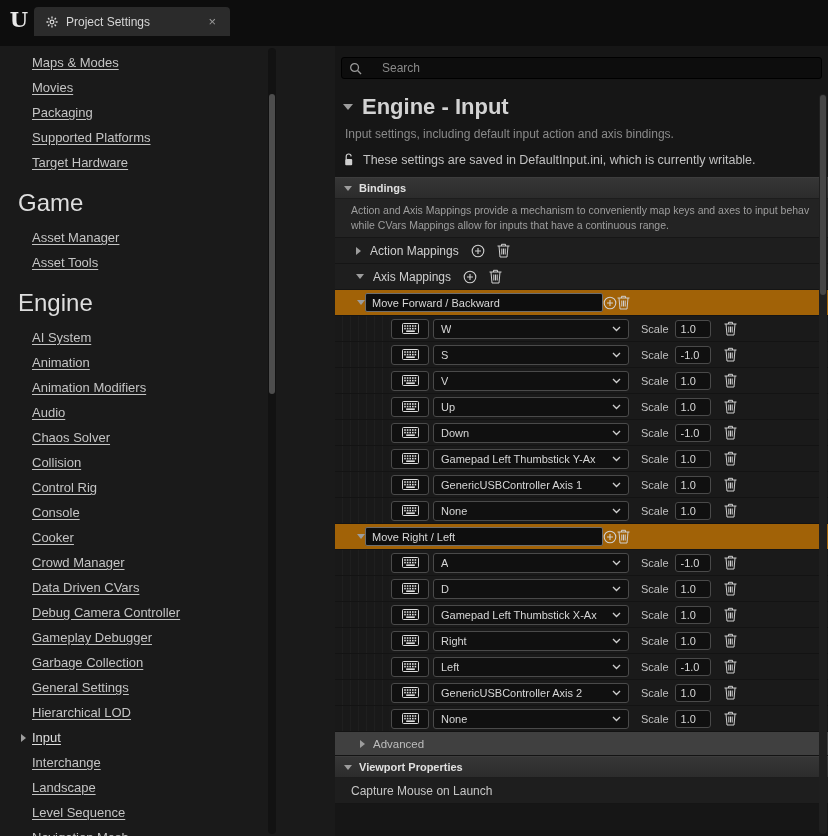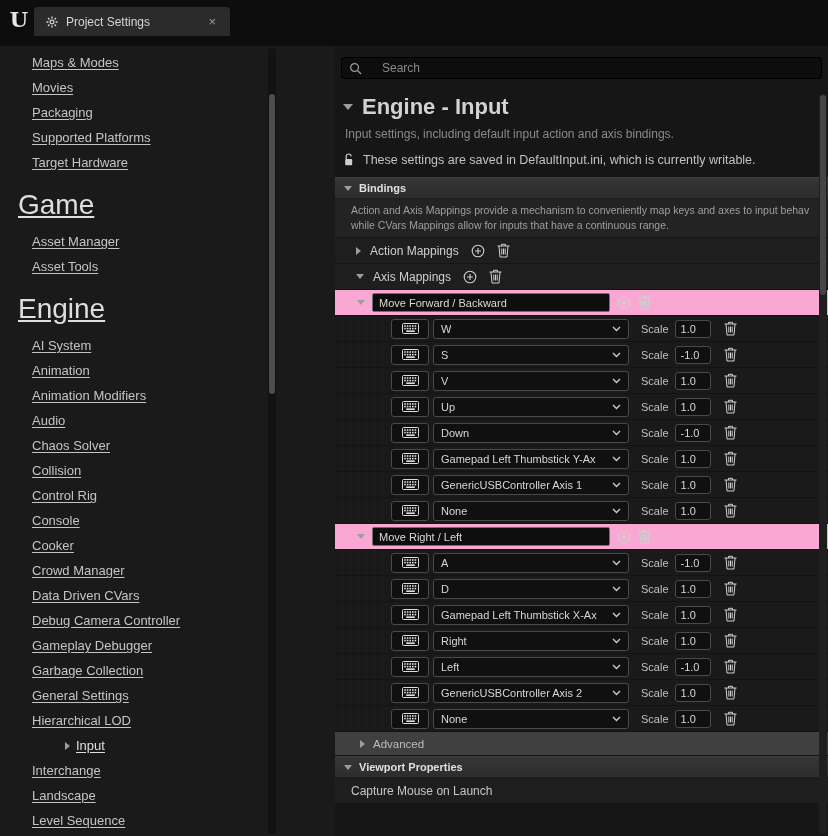--- a/index.html
+++ b/index.html
@@ -14,24 +14,24 @@
     display:flex;align-items:center;gap:8px;padding:0 12px;min-width:196px;}
   .tab-label{font-size:12px;color:#d6d6d6;}
   .tab-close{margin-left:auto;color:#9a9a9a;font-size:13px;cursor:default;padding:0 2px;}
 
   .body{flex:1;display:flex;min-height:0;}
 
   
   .sidebar{width:335px;flex:0 0 auto;background:#1a1a1a;position:relative;overflow:hidden;}
   .sb-list{padding-top:4px;}
   .sb-item{height:25px;display:flex;align-items:center;padding-left:32px;}
-  .sb-item.selected{padding-left:21px;margin-left:44px;}
+  .sb-item.selected{padding-left:21px;}
   .sb-link{font-size:13px;color:#c4c4c4;text-decoration:underline;text-underline-offset:2px;white-space:nowrap;}
   .sb-item.selected .sb-link{color:#dedede;}
-  .sb-section{font-size:28px;color:#dedede;padding:14px 0 8px 18px;text-decoration:underline;}
+  .sb-section{font-size:24px;color:#dedede;padding:14px 0 8px 18px;}
   .sb-scrollbar{position:absolute;top:2px;bottom:2px;left:268px;width:8px;background:#121212;border-radius:4px;}
   .sb-thumb{position:absolute;top:46px;left:1px;width:6px;height:300px;background:#4d4d4d;border-radius:3px;}
 
   
   .main{flex:1;background:#161616;min-width:0;display:flex;flex-direction:column;position:relative;}
   .searchbar{margin:11px 6px 0 6px;height:22px;background:#0d0d0d;border:1px solid #000;border-radius:3px;
     display:flex;align-items:center;gap:18px;padding:0 7px;}
   .searchbar input{flex:1;background:transparent;border:none;outline:none;color:#d0d0d0;font-size:12px;}
   .searchbar input::placeholder{color:#8a8a8a;}
 
@@ -45,21 +45,21 @@
     font-size:11px;font-weight:bold;color:#e0e0e0;}
   .prop-row{height:25px;display:flex;align-items:center;padding-left:16px;background:#1e1e1e;
     border-bottom:1px solid #161616;font-size:12px;color:#c6c6c6;}
   .desc{background:#232323;border-bottom:1px solid #161616;padding:4px 0 5px 16px;}
   .desc div{font-size:10.5px;color:#9e9e9e;line-height:1.4;white-space:nowrap;overflow:hidden;}
 
   .mapping-row{height:26px;display:flex;align-items:center;gap:9px;padding-left:21px;background:#1e1e1e;
     border-bottom:1px solid #151515;font-size:12px;color:#cfcfcf;}
   .mapping-row .icon-btn{margin-left:3px;}
 
-  .group-row{height:26px;display:flex;align-items:center;gap:7px;padding-left:22px;background:#f9a8d4;
+  .group-row{height:26px;display:flex;align-items:center;padding-left:22px;background:#a16207;
     border-bottom:1px solid #141414;}
   .group-name-input{width:238px;height:19px;background:#0e0e0e;border:1px solid #6e6e6e;border-radius:2px;
     color:#d8d8d8;font-size:11px;padding:0 6px;outline:none;}
 
   .key-row{height:26px;display:flex;align-items:center;background:#1a1a1a;border-bottom:1px solid #131313;
     padding-left:56px;position:relative;}
   .key-row::before{content:"";position:absolute;left:0;top:0;bottom:0;width:54px;
     background:repeating-linear-gradient(90deg,#191919 0 7px,#1f1f1f 7px 8px);}
   .device-btn{width:38px;height:20px;background:#101010;border:1px solid #4a4a4a;border-radius:3px;
     display:flex;align-items:center;justify-content:center;flex:0 0 auto;position:relative;}

